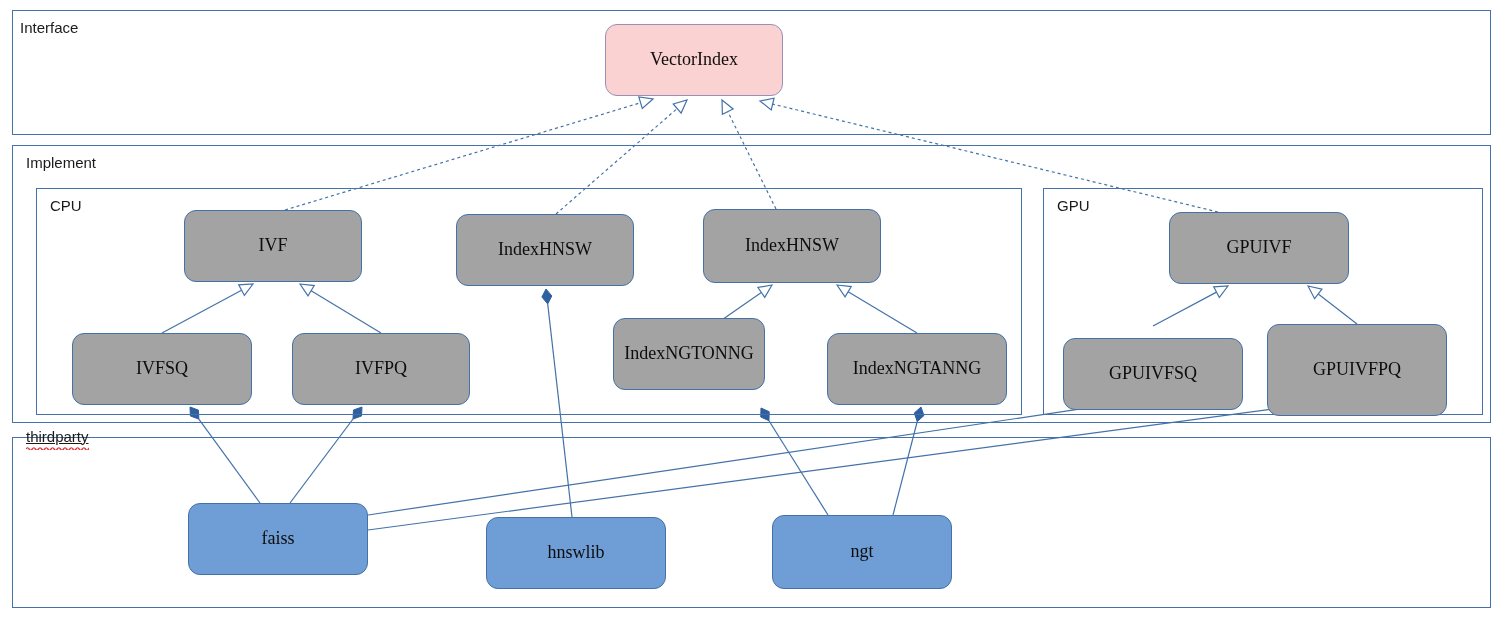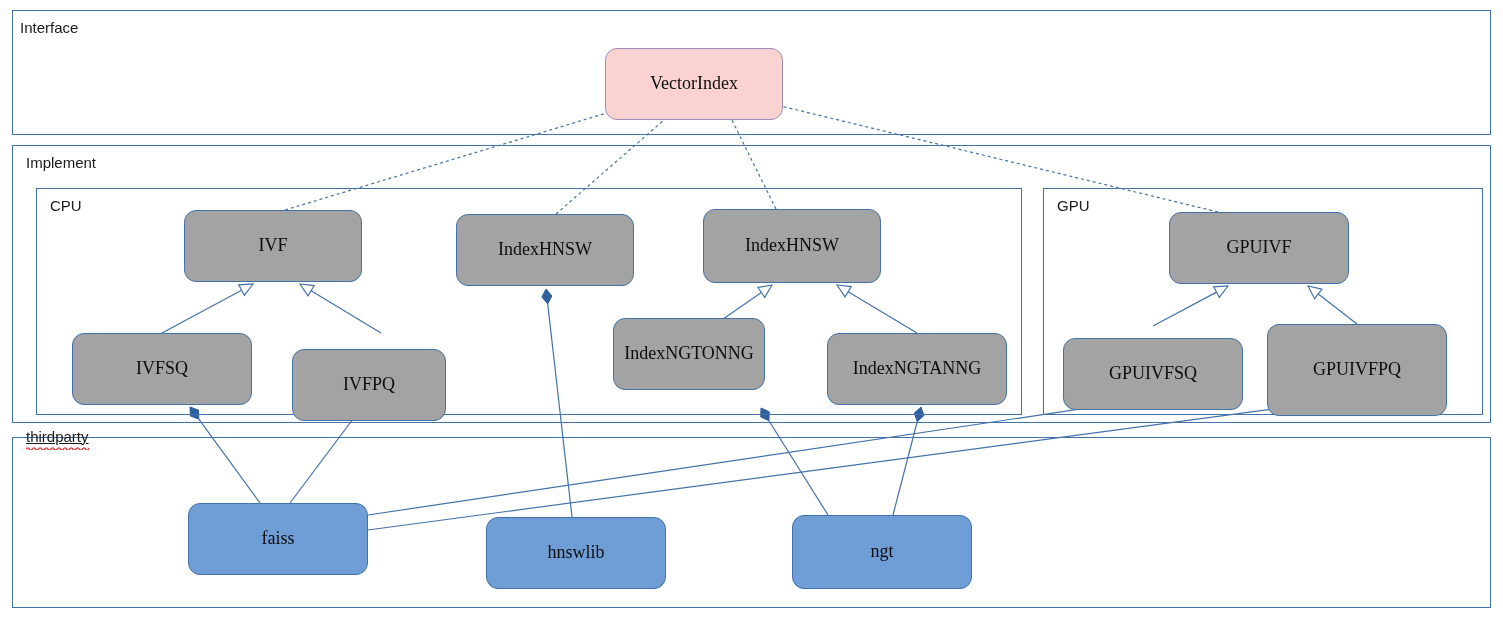--- a/index.html
+++ b/index.html
@@ -61,21 +61,21 @@
     justify-content: center;
     font-family: "Liberation Serif", serif;
     font-size: 18px;
     color: #0d0d0d;
     text-align: center;
     line-height: 1.1;
     z-index: 3;
   }
   .node.green { background: #a3a3a3; }
   .node.blue  { background: #6f9ed6; }
-  .node.pink  { background: #fad2d2; border-color: #9a8fb8; margin-top: 24px; }
+  .node.pink  { background: #fad2d2; border-color: #9a8fb8; }
 </style>
 </head>
 <body>
 
 <div id="canvas">
 
   <svg id="edges" viewBox="0 0 1503 628" width="1503" height="628">
       <g>
         <line x1="285" y1="210" x2="640.5538573355464" y2="102.75413542324553" stroke="#4472a8" stroke-width="1.2" stroke-dasharray="3,3"></line>
         <polygon points="653,99 642.2865352231981,108.49850896068567 638.8211794478946,97.00976188580539" fill="#ffffff" stroke="#4472a8" stroke-width="1.2"></polygon>
@@ -159,24 +159,24 @@
       <div class="container-label spell" style="left: 26px; top: 428px; text-align: center;">thirdparty<svg class="squiggle" viewBox="0 0 40 4" preserveAspectRatio="none">
           <path d="M0 3 q1 -2.4 2 0 t2 0 q1 -2.4 2 0 t2 0 q1 -2.4 2 0 t2 0 q1 -2.4 2 0 t2 0 q1 -2.4 2 0 t2 0 q1 -2.4 2 0 t2 0 q1 -2.4 2 0 t2 0 q1 -2.4 2 0 t2 0 q1 -2.4 2 0 t2 0 q1 -2.4 2 0 t2 0 q1 -2.4 2 0 t2 0 q1 -2.4 2 0 t2 0 q1 -2.4 2 0 t2 0 q1 -2.4 2 0 t2 0 q1 -2.4 2 0 t2 0 q1 -2.4 2 0 t2 0 q1 -2.4 2 0 t2 0 q1 -2.4 2 0 t2 0 q1 -2.4 2 0 t2 0 q1 -2.4 2 0 t2 0" fill="none" stroke="#e03030" stroke-width="1"></path>
         </svg></div>
     </div>
   <div id="nodes-layer">
       <div class="node pink" style="left: 605px; top: 24px; width: 178px; height: 72px;">VectorIndex</div>
       <div class="node green" style="left: 184px; top: 210px; width: 178px; height: 72px;">IVF</div>
       <div class="node green" style="left: 456px; top: 214px; width: 178px; height: 72px;">IndexHNSW</div>
       <div class="node green" style="left: 703px; top: 209px; width: 178px; height: 74px;">IndexHNSW</div>
       <div class="node green" style="left: 72px; top: 333px; width: 180px; height: 72px;">IVFSQ</div>
-      <div class="node green" style="left: 292px; top: 349px; width: 154px; height: 72px;">IVFPQ</div>
+      <div class="node green" style="left: 292px; top: 333px; width: 178px; height: 72px;">IVFPQ</div>
       <div class="node green" style="left: 613px; top: 318px; width: 152px; height: 72px;">IndexNGTONNG</div>
       <div class="node green" style="left: 827px; top: 333px; width: 180px; height: 72px;">IndexNGTANNG</div>
       <div class="node green" style="left: 1169px; top: 212px; width: 180px; height: 72px;">GPUIVF</div>
       <div class="node green" style="left: 1063px; top: 326px; width: 180px; height: 72px; margin-top: 12px;">GPUIVFSQ</div>
       <div class="node green" style="left: 1267px; top: 324px; width: 180px; height: 92px;">GPUIVFPQ</div>
       <div class="node blue" style="left: 188px; top: 503px; width: 180px; height: 72px;">faiss</div>
       <div class="node blue" style="left: 486px; top: 517px; width: 180px; height: 72px;">hnswlib</div>
-      <div class="node blue" style="left: 772px; top: 515px; width: 180px; height: 74px; margin-left: 20px;">ngt</div>
+      <div class="node blue" style="left: 772px; top: 515px; width: 180px; height: 74px;">ngt</div>
     </div>
 
 </div>
 
 </body></html>

